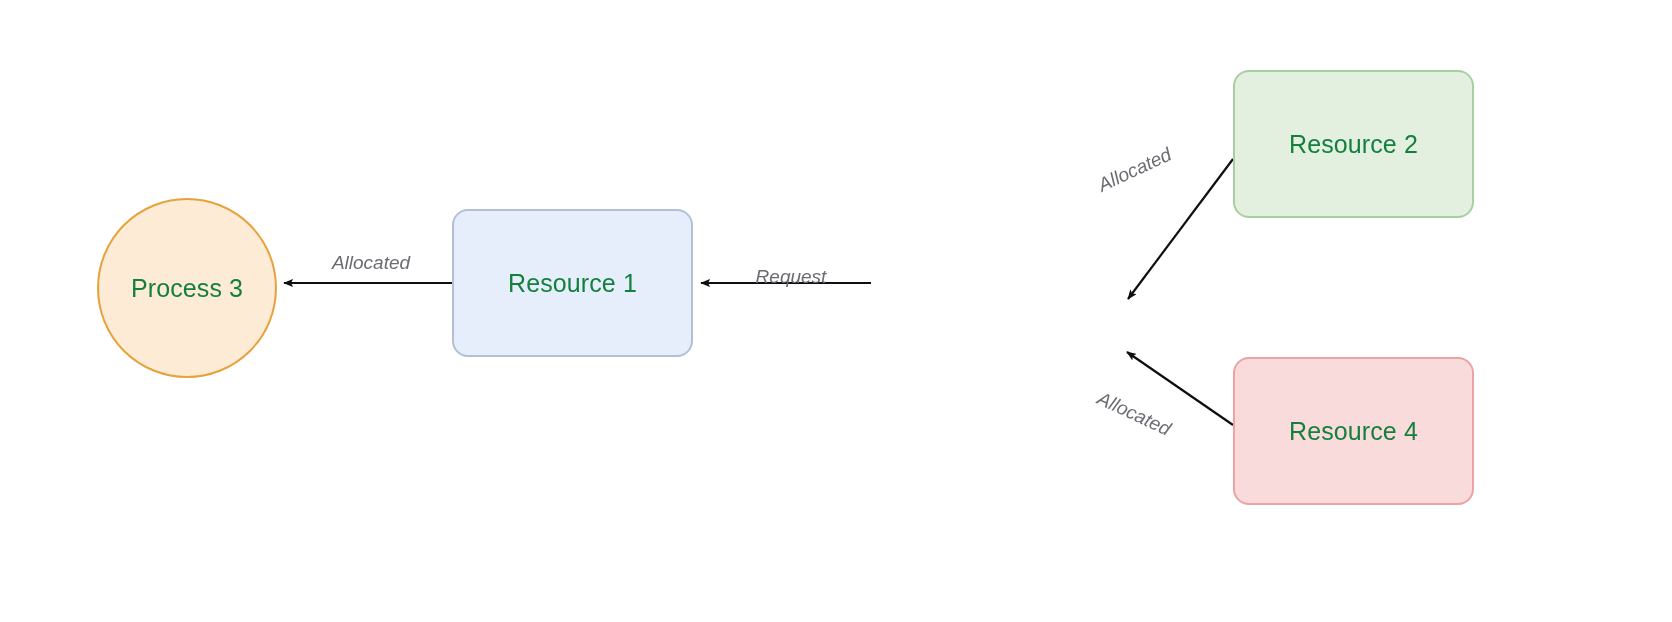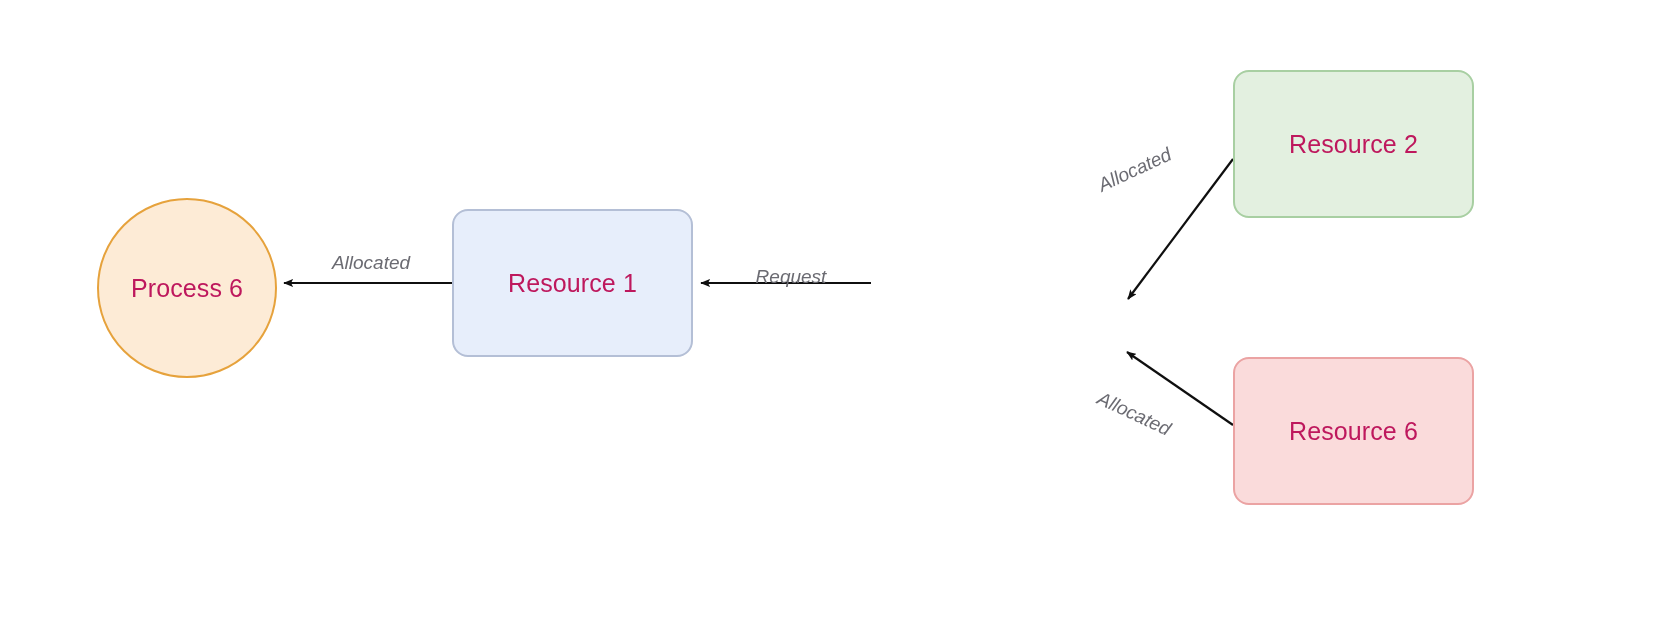--- a/index.html
+++ b/index.html
@@ -24,21 +24,21 @@
     width: 1672px;
     height: 622px;
   }
   .node {
     position: absolute;
     display: flex;
     align-items: center;
     justify-content: center;
     box-sizing: border-box;
     text-align: center;
-    color: #be185d;
+    color: #15803d;
     font-size: 25px;
     font-family: "Liberation Sans", sans-serif;
     letter-spacing: 0.1px;
     z-index: 2;
   }
   .node-circle {
     border-radius: 50%;
     border-width: 2px;
     border-style: solid;
   }
@@ -83,37 +83,37 @@
       <line x1="1233" y1="159" x2="1128" y2="299" stroke="#0f0f0f" stroke-width="2.2" marker-end="url(#arrowhead)"></line>
     </g>
 
     <g>
       <line x1="1233" y1="425" x2="1127" y2="352" stroke="#0f0f0f" stroke-width="2.2" marker-end="url(#arrowhead)"></line>
     </g>
   </svg>
 
   <div class="node node-circle" style="left:97px; top:198px; width:180px; height:180px;
               background:#fdebd6; border-color:#e6a23c;">
-    <span>Process 6</span>
+    <span>Process 3</span>
   </div>
 
   <div class="node node-box" style="left:452px; top:209px; width:241px; height:148px;
               background:#e7eefb; border-color:#b4bfd6;">
     <span>Resource 1</span>
   </div>
 
 
   <div class="node node-box" style="left:1233px; top:70px; width:241px; height:148px;
               background:#e3f0e0; border-color:#a8cfa2;">
     <span>Resource 2</span>
   </div>
 
   <div class="node node-box" style="left:1233px; top:357px; width:241px; height:148px;
               background:#fadbdb; border-color:#eba3a3;">
-    <span>Resource 6</span>
+    <span>Resource 4</span>
   </div>
 
   <div class="edge-label" style="left:371px; top:263px; transform: translate(-50%,-50%) rotate(0deg);">
     <span>Allocated</span>
   </div>
 
   <div class="edge-label" style="left:791px; top:277px; transform: translate(-50%,-50%) rotate(0deg);">
     <span>Request</span>
   </div>
 

